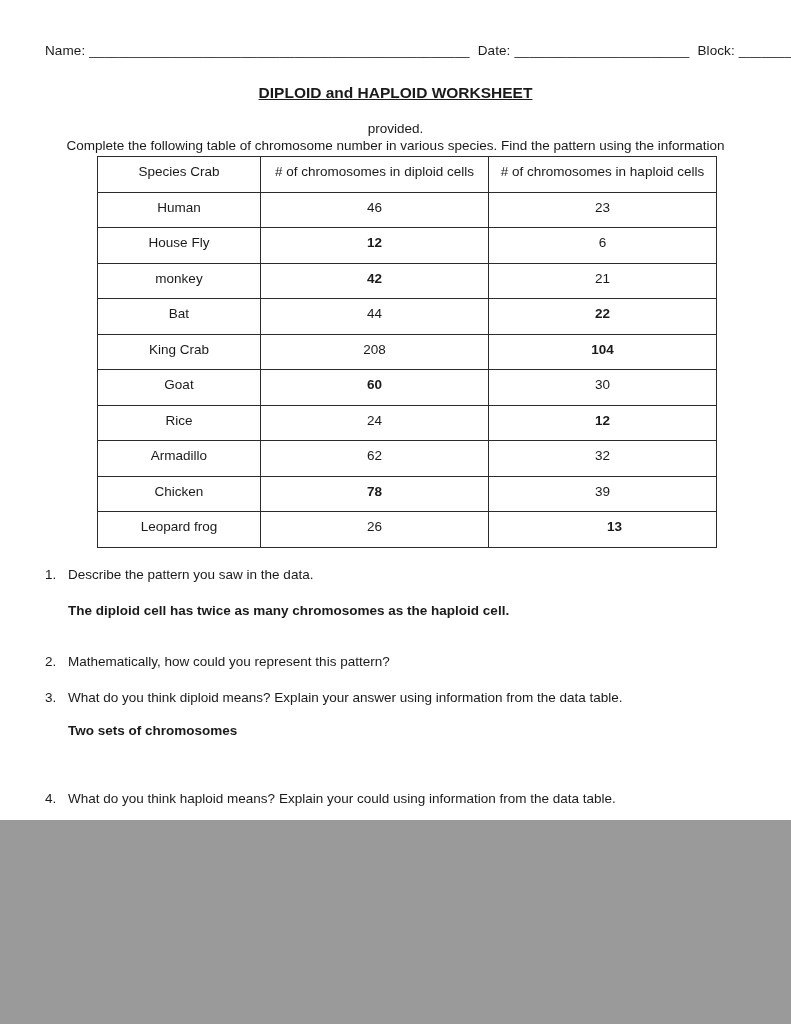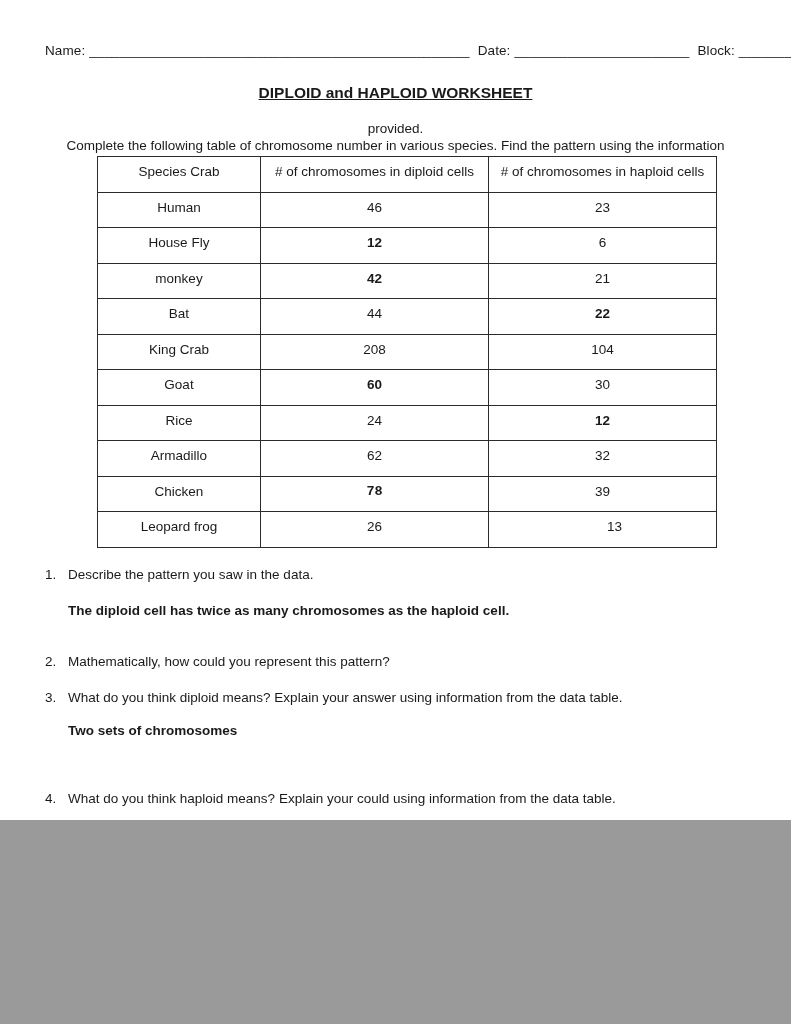--- a/index.html
+++ b/index.html
@@ -123,46 +123,46 @@
       <td>21</td>
     </tr>
     <tr>
       <td>Bat</td>
       <td>44</td>
       <td style="font-weight: bold;">22</td>
     </tr>
     <tr>
       <td>King Crab</td>
       <td>208</td>
-      <td style="font-weight: normal; text-align: center;">104</td>
+      <td style="font-weight: bold; text-align: center;">104</td>
     </tr>
     <tr>
       <td>Goat</td>
       <td style="font-weight: bold;">60</td>
       <td>30</td>
     </tr>
     <tr>
       <td>Rice</td>
       <td>24</td>
       <td style="font-weight: bold;">12</td>
     </tr>
     <tr>
       <td>Armadillo</td>
       <td style="font-weight: normal;">62</td>
       <td>32</td>
     </tr>
     <tr>
       <td>Chicken</td>
-      <td style="font-weight: bold; font-family: Liberation Mono, monospace;">78</td>
+      <td style="font-weight: bold;">78</td>
       <td>39</td>
     </tr>
     <tr>
       <td>Leopard frog</td>
       <td>26</td>
-      <td style="font-weight: normal; padding-left: 24px;">13</td>
+      <td style="font-weight: bold; padding-left: 24px;">13</td>
     </tr>
   </tbody>
     </table>
 
   <div class="questions">
 
     <div class="q-row">
       <span class="q-num">1.</span>
       <span class="q-text">Describe the pattern you saw in the data.</span>
     </div>

